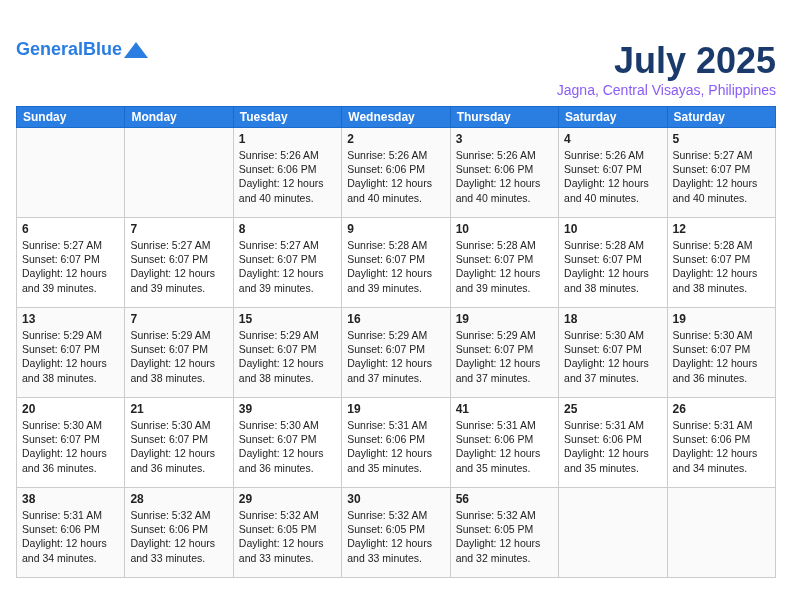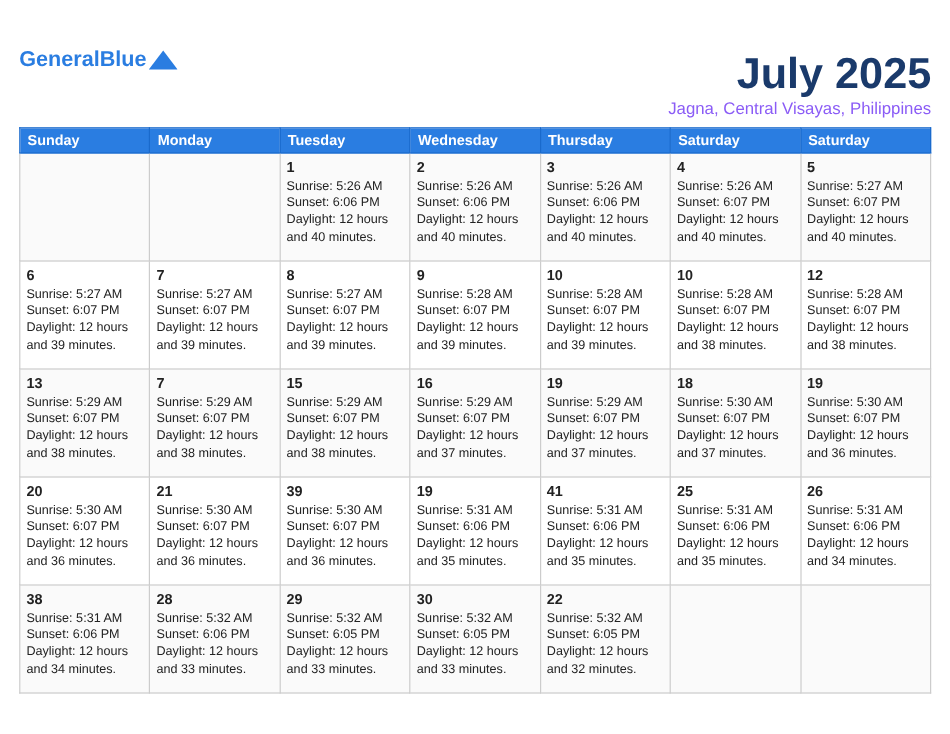--- a/index.html
+++ b/index.html
@@ -254,20 +254,20 @@
         </td>
         <td>
           <span class="day-number">29</span>
           <div class="cell-text">Sunrise: 5:32 AM<br>Sunset: 6:05 PM<br>Daylight: 12 hours and 33 minutes.</div>
         </td>
         <td>
           <span class="day-number">30</span>
           <div class="cell-text">Sunrise: 5:32 AM<br>Sunset: 6:05 PM<br>Daylight: 12 hours and 33 minutes.</div>
         </td>
         <td>
-          <span class="day-number">22</span>
+          <span class="day-number">56</span>
           <div class="cell-text">Sunrise: 5:32 AM<br>Sunset: 6:05 PM<br>Daylight: 12 hours and 32 minutes.</div>
         </td>
         <td class="empty-cell"></td>
         <td class="empty-cell"></td>
       </tr>
     </tbody>
 </table>
 
 </body></html>

